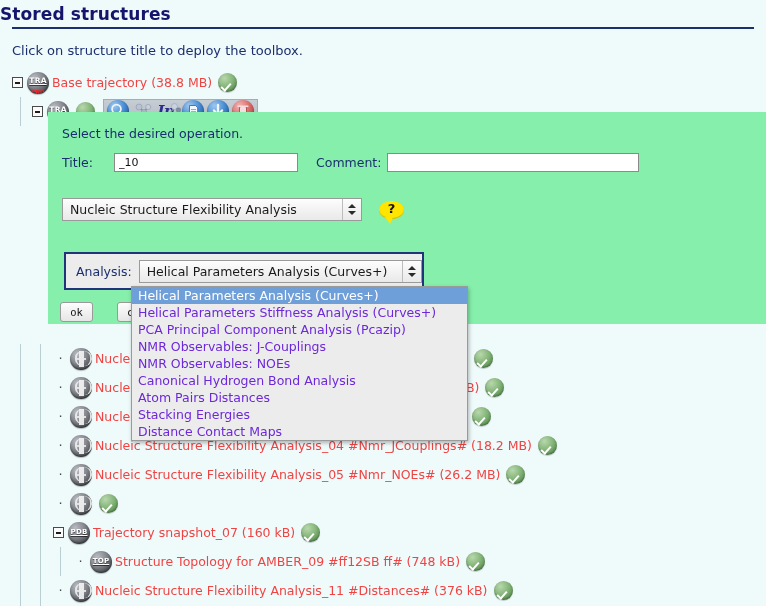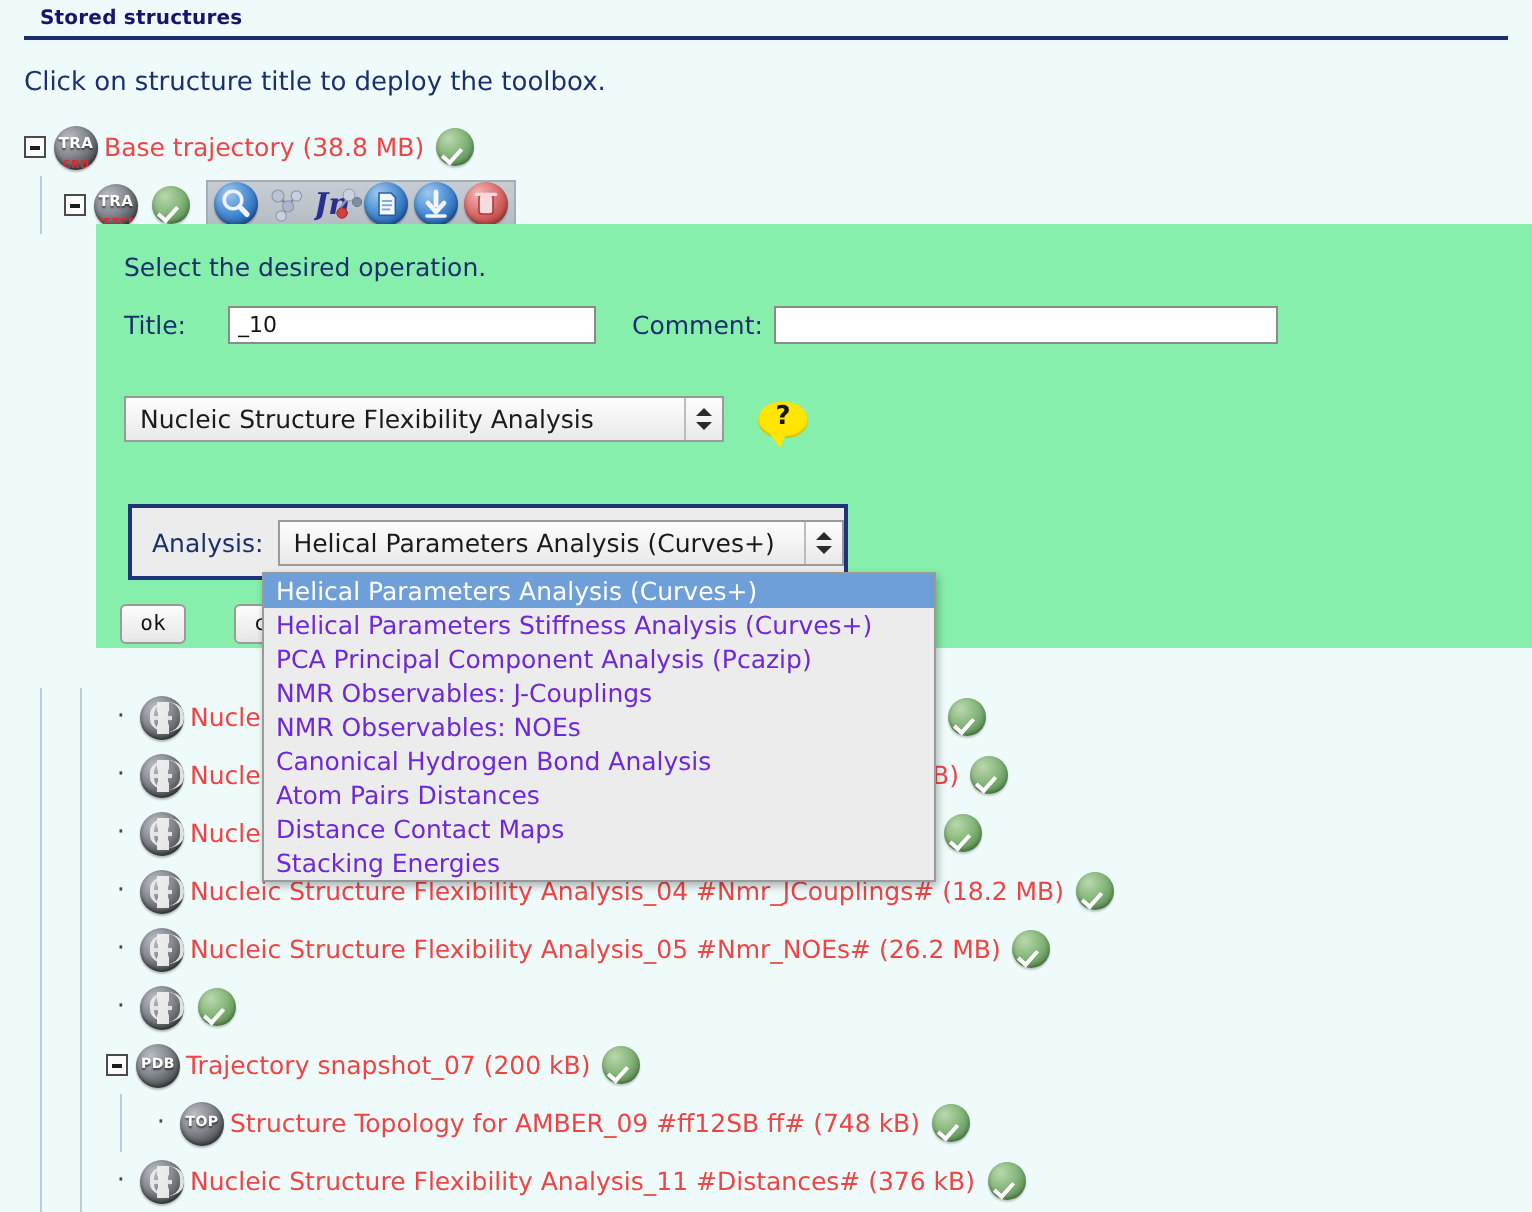--- a/index.html
+++ b/index.html
@@ -8,23 +8,23 @@
     width: 766px; height: 606px;
     background: #effafb;
     font-family: "DejaVu Sans", "Liberation Sans", sans-serif;
     font-size: 12.5px;
     color: #1b1b6e;
     position: relative;
     overflow: hidden;
   }
   .page-title {
     font-weight: bold;
-    font-size: 10px;
+    font-size: 17px;
     color: #15156b;
-    padding: 4px 0 3px 20px;
+    padding: 4px 0 3px 0;
     letter-spacing: .1px;
   }
   .title-rule {
     border-bottom: 2px solid #1b2f6e;
     margin: 0 12px 0 12px;
     height: 0;
   }
   .instruction {
     padding: 14px 0 0 12px;
     font-size: 13px;
@@ -63,20 +63,21 @@
     position: relative;
     margin-right: 1px;
     overflow: hidden;
   }
   .badge .lbl {
     position:absolute; left:0; right:0; top:4px;
     text-align:center; color:#fff;
     font-family:"DejaVu Sans","Liberation Sans",sans-serif;
     font-weight:bold; font-size:7.5px; letter-spacing:.2px;
     text-shadow: 0 1px 1px rgba(0,0,0,.6);
+    text-decoration: underline;
   }
   .badge .lbl.top { top:6px; font-size:7px; }
   .badge .lbl.pdb { top:6px; font-size:7px; }
   .badge .sub {
     position:absolute; left:0; right:0; bottom:-1px;
     text-align:center; color:#e6262b; font-weight:bold;
     font-size:5.5px; letter-spacing:.2px;
   }
   .badge.dna::after {
     content:"";
@@ -403,21 +404,21 @@
       <div class="row">
         <div class="gap" style="width:20px"></div>
         <div class="guide"></div>
         <div class="gap" style="width:19px"></div>
         <div class="guide"></div>
         <div class="gap" style="width:12px"></div>
         <div class="toggle"></div>
         <div class="badge">
           <div class="lbl pdb">PDB</div>
         </div>
-        <div class="node-label">Trajectory snapshot_07 (200 kB)</div>
+        <div class="node-label">Trajectory snapshot_07 (160 kB)</div>
         <div class="tick"></div>
       </div>
       <div class="row">
         <div class="gap" style="width:20px"></div>
         <div class="guide"></div>
         <div class="gap" style="width:19px"></div>
         <div class="guide"></div>
         <div class="gap" style="width:19px"></div>
         <div class="guide"></div>
         <div class="gap" style="width:14px"></div>
@@ -451,16 +452,16 @@
 
 <div class="dropdown">
   <div id="dd-options">
       <div class="dd-item selected">Helical Parameters Analysis (Curves+)</div>
       <div class="dd-item">Helical Parameters Stiffness Analysis (Curves+)</div>
       <div class="dd-item">PCA Principal Component Analysis (Pcazip)</div>
       <div class="dd-item">NMR Observables: J-Couplings</div>
       <div class="dd-item">NMR Observables: NOEs</div>
       <div class="dd-item">Canonical Hydrogen Bond Analysis</div>
       <div class="dd-item">Atom Pairs Distances</div>
+      <div class="dd-item">Stacking Energies</div>
       <div class="dd-item">Distance Contact Maps</div>
-      <div class="dd-item">Stacking Energies</div>
     </div>
 </div>
 
 </body></html>

